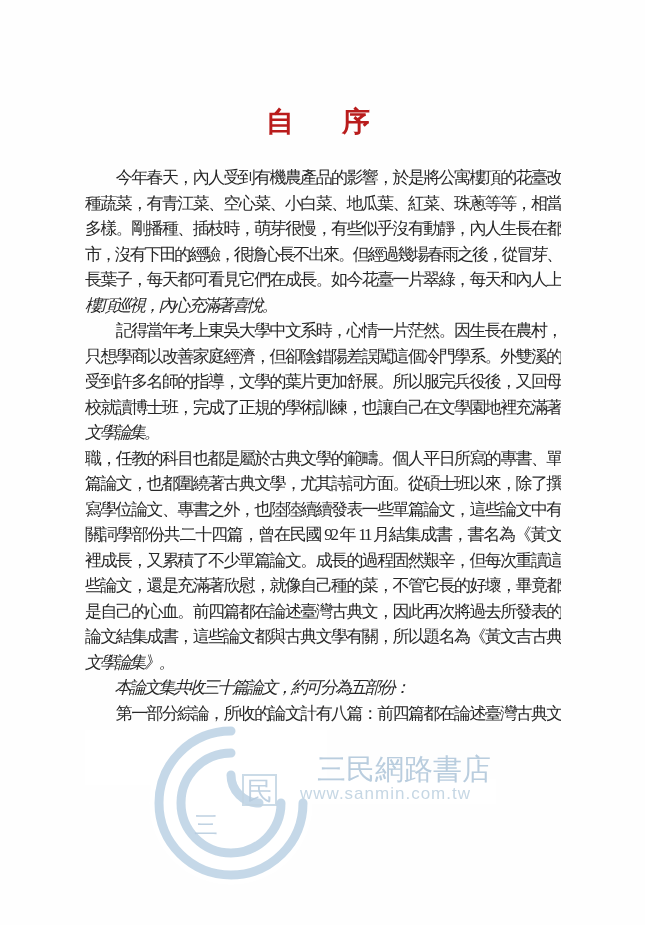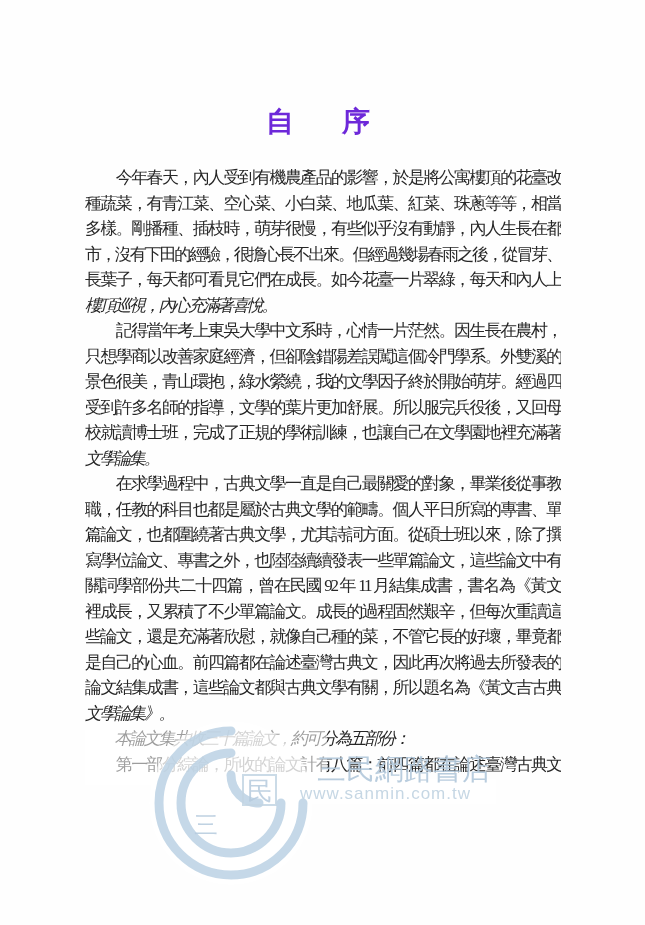--- a/index.html
+++ b/index.html
@@ -14,21 +14,21 @@
   .title {
     position: absolute;
     top: 103px;
     left: 85px;
     width: 476px;
     margin: 0;
     text-align: center;
     font-size: 28px;
     font-weight: 600;
     letter-spacing: 10px;
-    color: #6d28d9;
+    color: #b91c1c;
   }
   .body-text {
     position: absolute;
     top: 165px;
     left: 85px;
     width: 476px;
     color: #272727;
   }
   .line {
     width: 476px;
@@ -58,25 +58,23 @@
 
   <div class="body-text">
     <div class="line">　　今年春天，內人受到有機農產品的影響，於是將公寓樓頂的花臺改</div>
     <div class="line">種蔬菜，有青江菜、空心菜、小白菜、地瓜葉、紅菜、珠蔥等等，相當</div>
     <div class="line">多樣。剛播種、插枝時，萌芽很慢，有些似乎沒有動靜，內人生長在都</div>
     <div class="line">市，沒有下田的經驗，很擔心長不出來。但經過幾場春雨之後，從冒芽、</div>
     <div class="line">長葉子，每天都可看見它們在成長。如今花臺一片翠綠，每天和內人上</div>
     <div class="line end">樓頂巡視，內心充滿著喜悅。</div>
     <div class="line">　　記得當年考上東吳大學中文系時，心情一片茫然。因生長在農村，</div>
     <div class="line">只想學商以改善家庭經濟，但卻陰錯陽差誤闖這個冷門學系。外雙溪的</div>
-    <div class="line">景色很美，青山環抱，綠水縈繞，我的文學因子終於開始萌芽。經過四</div>
     <div class="line">受到許多名師的指導，文學的葉片更加舒展。所以服完兵役後，又回母</div>
     <div class="line">校就讀博士班，完成了正規的學術訓練，也讓自己在文學園地裡充滿著</div>
     <div class="line end">文學論集。</div>
-    <div class="line">　　在求學過程中，古典文學一直是自己最關愛的對象，畢業後從事教</div>
     <div class="line">職，任教的科目也都是屬於古典文學的範疇。個人平日所寫的專書、單</div>
     <div class="line">篇論文，也都圍繞著古典文學，尤其詩詞方面。從碩士班以來，除了撰</div>
     <div class="line">寫學位論文、專書之外，也陸陸續續發表一些單篇論文，這些論文中有</div>
     <div class="line">關詞學部份共二十四篇，曾在民國 92 年 11 月結集成書，書名為《黃文</div>
     <div class="line">裡成長，又累積了不少單篇論文。成長的過程固然艱辛，但每次重讀這</div>
     <div class="line">些論文，還是充滿著欣慰，就像自己種的菜，不管它長的好壞，畢竟都</div>
     <div class="line">是自己的心血。前四篇都在論述臺灣古典文，因此再次將過去所發表的</div>
     <div class="line">論文結集成書，這些論文都與古典文學有關，所以題名為《黃文吉古典</div>
     <div class="line end">文學論集》。</div>
     <div class="line end">　　本論文集共收三十篇論文，約可分為五部份：</div>

